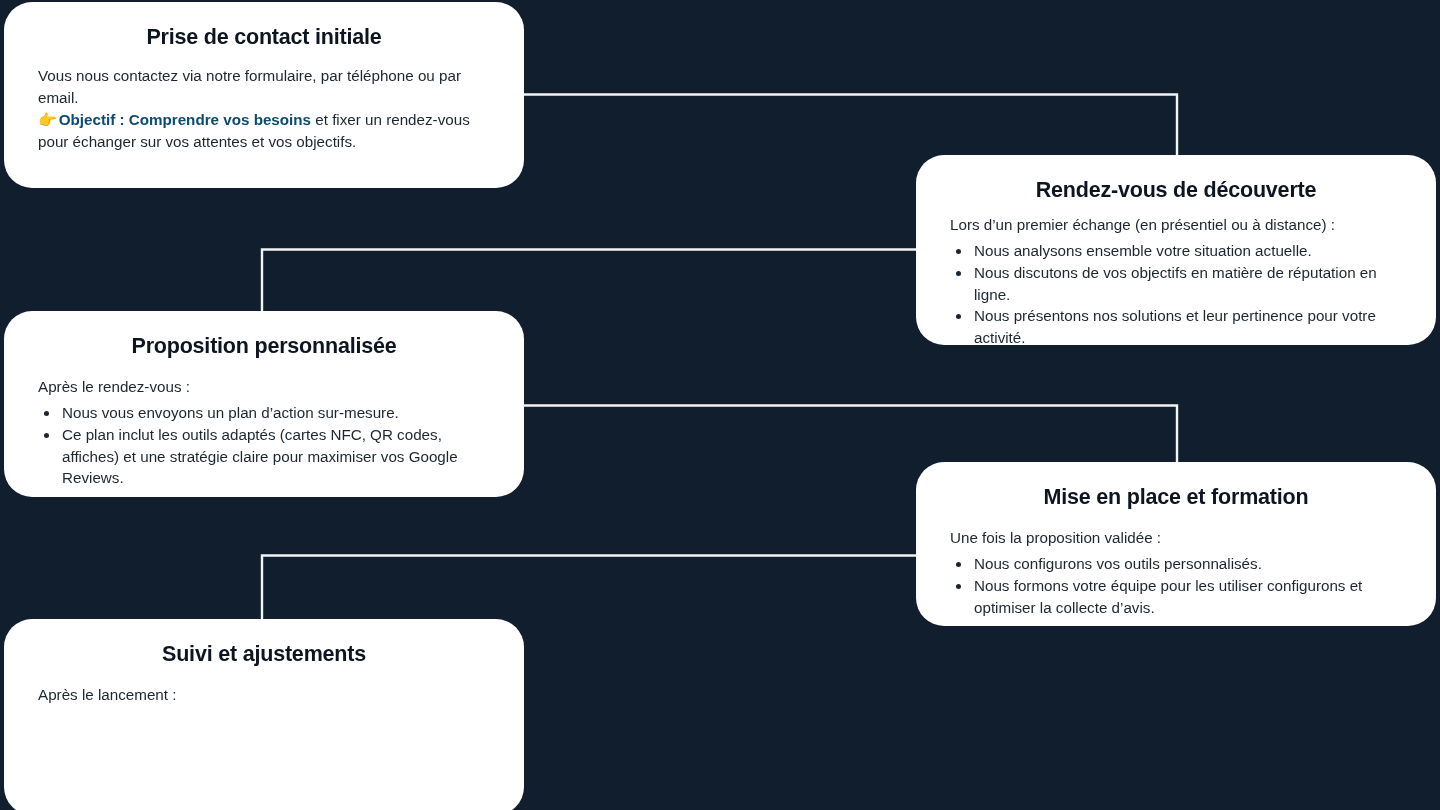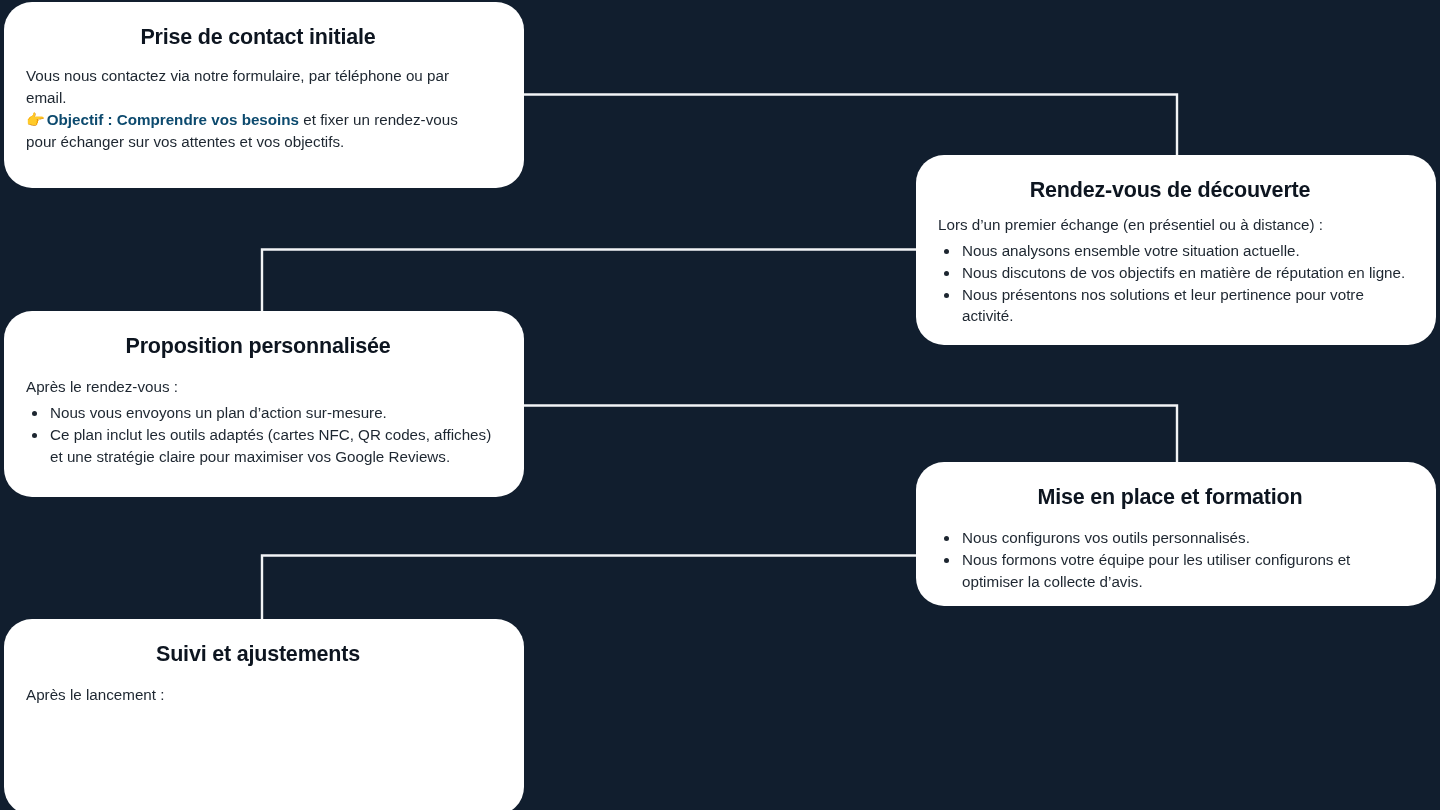--- a/index.html
+++ b/index.html
@@ -34,21 +34,21 @@
     z-index: 1;
     pointer-events: none;
   }
 
   
   .card {
     position: absolute;
     z-index: 2;
     background: #ffffff;
     border-radius: 28px;
-    padding: 22px 30px 26px 18px;
+    padding: 22px 30px 26px 30px;
     color: #17202b;
   }
 
   .card-title {
     font-size: 21.5px;
     font-weight: 700;
     text-align: center;
     letter-spacing: -0.2px;
     color: #0d1520;
     margin: 0 0 14px 0;
@@ -81,21 +81,21 @@
   }
   .strong { font-weight: 700; color: #0c4a6e; }
 
   
   #card-1 { left: 4px;   top: 2px;   width: 520px; height: 186px; }
   #card-3 { left: 4px;   top: 311px; width: 520px; height: 186px; }
   #card-5 { left: 4px;   top: 619px; width: 520px; height: 196px; }
 
   
   #card-2 { left: 916px; top: 155px; width: 520px; height: 190px; }
-  #card-4 { left: 916px; top: 462px; width: 520px; height: 144px; }
+  #card-4 { left: 916px; top: 462px; width: 520px; height: 164px; }
 
   
   #card-1 .card-body { margin-top: 2px; }
   #card-3 .card-title, #card-5 .card-title { margin-bottom: 16px; }
   #card-2 .card-title { margin-bottom: 10px; }
   #card-4 .card-title { margin-bottom: 16px; }
 </style>
 </head>
 <body>
 
@@ -143,20 +143,21 @@
         <li>Nous analysons ensemble votre situation actuelle.</li>
         <li>Nous discutons de vos objectifs en matière de réputation en ligne.</li>
         <li>Nous présentons nos solutions et leur pertinence pour votre activité.</li>
       </ul>
     </div>
   </section>
 
   <section class="card" id="card-4">
     <h2 class="card-title">Mise en place et formation</h2>
     <div class="card-body">
+      <p class="card-lead">Une fois la proposition validée :</p>
       <ul class="card-list">
         <li>Nous configurons vos outils personnalisés.</li>
         <li>Nous formons votre équipe pour les utiliser configurons et optimiser la collecte d’avis.</li>
       </ul>
     </div>
   </section>
 
   <section class="card" id="card-5">
     <h2 class="card-title">Suivi et ajustements</h2>
     <div class="card-body">

